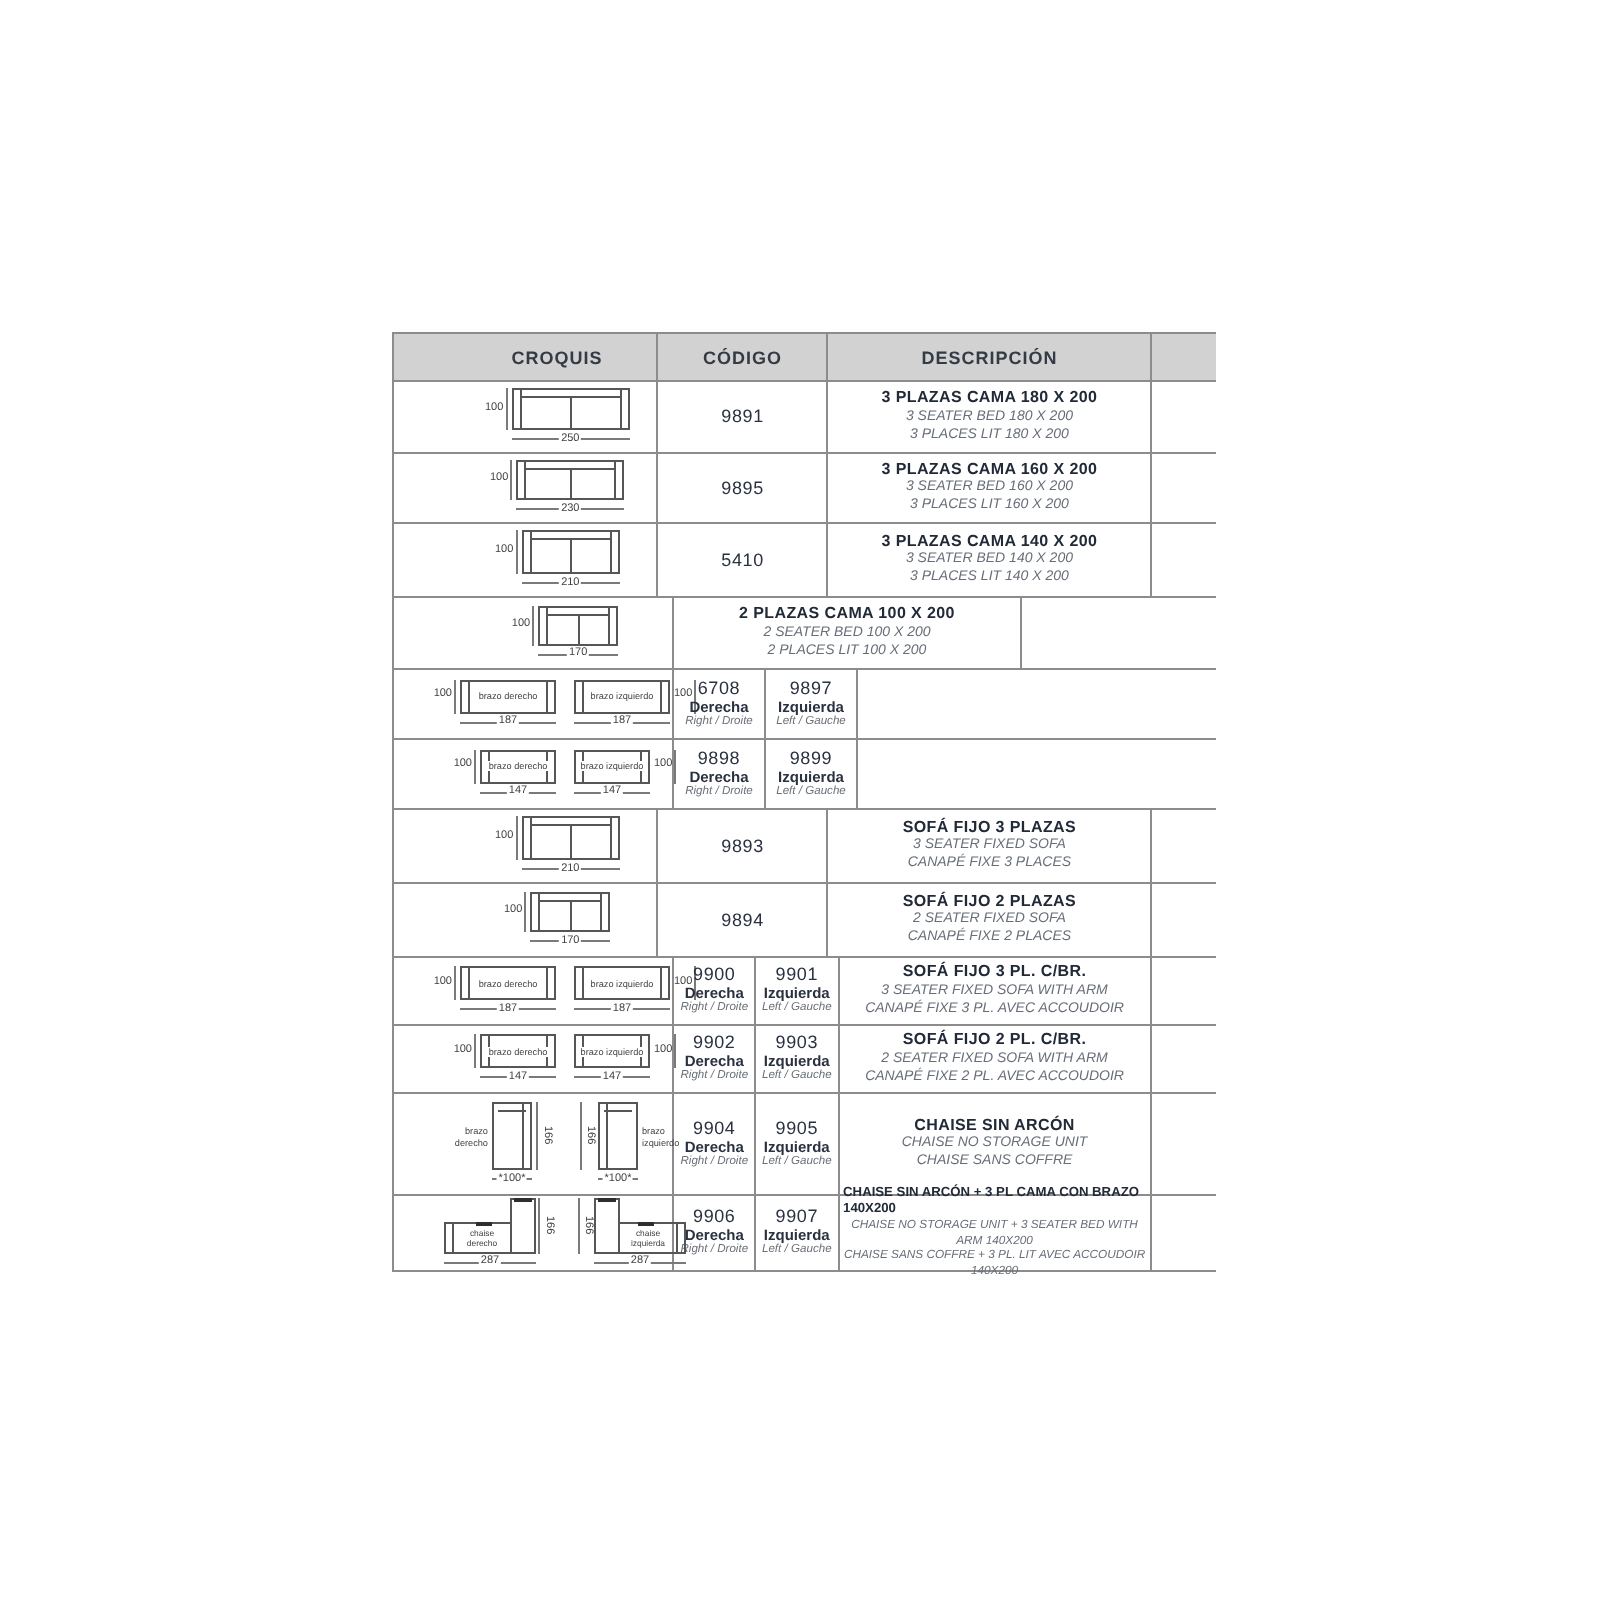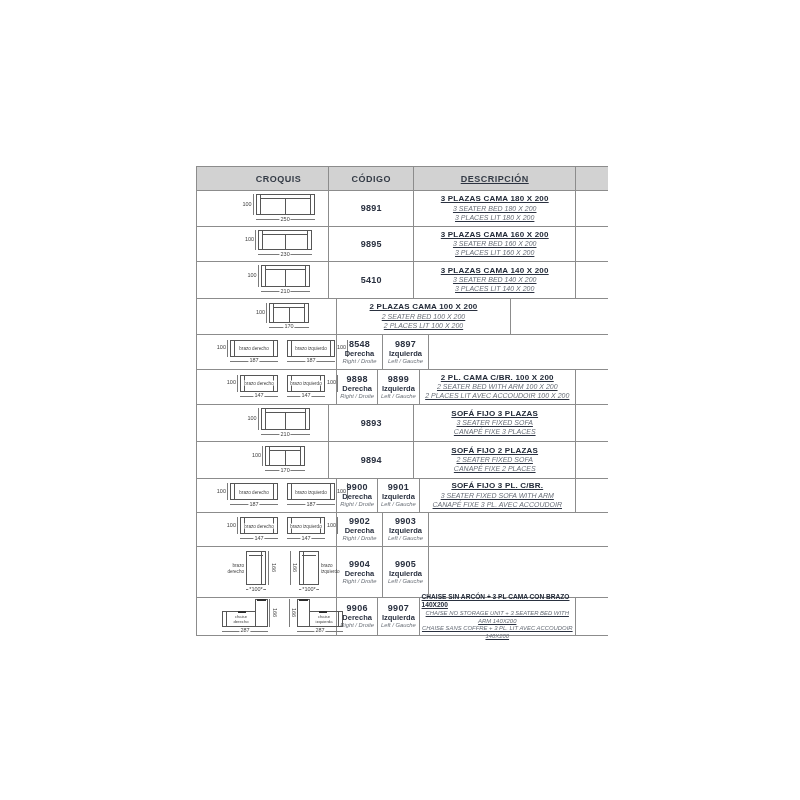--- a/index.html
+++ b/index.html
@@ -4,26 +4,26 @@
 <style>
   html,body{margin:0;padding:0;background:#fff;}
   body{width:800px;height:800px;position:relative;font-family:"Liberation Sans",sans-serif;
        -webkit-font-smoothing:antialiased;color:#2a3140;}
   .table{position:absolute;left:196px;top:166px;width:412px;
          border-top:1px solid #8c8c8c;border-left:1px solid #8c8c8c;box-sizing:border-box;}
   .tr{display:flex;border-bottom:1px solid #8c8c8c;box-sizing:border-box;}
   .td{box-sizing:border-box;display:flex;flex-direction:column;justify-content:center;align-items:center;padding-left:32px;}
   .c-cro{width:140px;border-right:1px solid #8c8c8c;}
   .c-cod{width:92px;border-right:1px solid #8c8c8c;padding:0;}
-  .c-des{width:174px;border-right:1px solid #8c8c8c;padding:0 2px;text-decoration:underline;}
+  .c-des{width:174px;border-right:1px solid #8c8c8c;padding:0 2px;}
   .c-sl{width:5px;border:none;}
   .head .td{background:#d2d2d2;}
   .head span{font-size:9px;font-weight:bold;color:#343b46;letter-spacing:.5px;}
   
-  .code{font-size:9px;font-weight:bold;color:#2a3140;letter-spacing:.3px;line-height:1.15;}
+  .code{font-size:9px;font-weight:normal;color:#2a3140;letter-spacing:.3px;line-height:1.15;}
   .c-cod.dual{flex-direction:row;align-items:stretch;}
   .sub{width:50%;display:flex;flex-direction:column;justify-content:center;align-items:center;}
   .sub.l{border-right:1px solid #8c8c8c;}
   .dir{font-size:7.5px;font-weight:bold;color:#2a3140;line-height:1.2;}
   .lng{font-size:5.8px;font-style:italic;color:#6a7078;line-height:1.3;}
   
   .db{font-size:8px;font-weight:bold;color:#222a38;line-height:1.3;text-align:left;letter-spacing:.2px;}
   .di{font-size:7px;font-style:italic;color:#686e78;line-height:1.28;text-align:center;}
   .small .db{font-size:6.6px;letter-spacing:0;}
   .small .di{font-size:5.9px;}
@@ -251,21 +251,21 @@
           <div class="hdim">
                 <span class="line"></span>
                 <span class="num">187</span>
               </div>
             </div>
         </div>
       </div>
     </div>
     <div class="td c-cod dual">
       <div class="sub l">
-          <span class="code">8548</span>
+          <span class="code">6708</span>
           <span class="dir">Derecha</span>
           <span class="lng">Right / Droite</span>
         </div>
       <div class="sub">
           <span class="code">9897</span>
           <span class="dir">Izquierda</span>
           <span class="lng">Left / Gauche</span>
         </div>
     </div>
     <div class="td c-sl"></div>
@@ -314,25 +314,20 @@
       <div class="sub l">
           <span class="code">9898</span>
           <span class="dir">Derecha</span>
           <span class="lng">Right / Droite</span>
         </div>
       <div class="sub">
           <span class="code">9899</span>
           <span class="dir">Izquierda</span>
           <span class="lng">Left / Gauche</span>
         </div>
-    </div>
-    <div class="td c-des">
-      <div class="db">2 PL. CAMA C/BR. 100 X 200</div>
-      <div class="di">2 SEATER BED WITH ARM 100 X 200</div>
-      <div class="di">2 PLACES LIT AVEC ACCOUDOIR 100 X 200</div>
     </div>
     <div class="td c-sl"></div>
   </div>
 
   <div class="tr" style="height:37px">
     <div class="td c-cro">
       <div class="unit">
         <div class="vdim" style="height:22px">
             <span class="num">100</span>
             <span class="arr"></span>
@@ -497,20 +492,25 @@
           <span class="code">9902</span>
           <span class="dir">Derecha</span>
           <span class="lng">Right / Droite</span>
         </div>
       <div class="sub">
           <span class="code">9903</span>
           <span class="dir">Izquierda</span>
           <span class="lng">Left / Gauche</span>
         </div>
     </div>
+    <div class="td c-des">
+      <div class="db">SOFÁ FIJO 2 PL. C/BR.</div>
+      <div class="di">2 SEATER FIXED SOFA WITH ARM</div>
+      <div class="di">CANAPÉ FIXE 2 PL. AVEC ACCOUDOIR</div>
+    </div>
     <div class="td c-sl"></div>
   </div>
 
   <div class="tr" style="height:51px">
     <div class="td c-cro">
       <div class="pair" style="gap:14px">
         <div class="cunit">
           <span class="clbl">brazo derecho</span>
           <div class="col">
               <div class="crect armR"></div>
@@ -544,20 +544,25 @@
       <div class="sub l">
           <span class="code">9904</span>
           <span class="dir">Derecha</span>
           <span class="lng">Right / Droite</span>
         </div>
       <div class="sub">
           <span class="code">9905</span>
           <span class="dir">Izquierda</span>
           <span class="lng">Left / Gauche</span>
         </div>
+    </div>
+    <div class="td c-des">
+      <div class="db">CHAISE SIN ARCÓN</div>
+      <div class="di">CHAISE NO STORAGE UNIT</div>
+      <div class="di">CHAISE SANS COFFRE</div>
     </div>
     <div class="td c-sl"></div>
   </div>
 
   <div class="tr" style="height:38px;border-bottom:1px solid #8c8c8c">
     <div class="td c-cro">
       <div class="pair" style="gap:12px">
         <div class="lunit">
           <div class="col">
               <div class="lshape">

